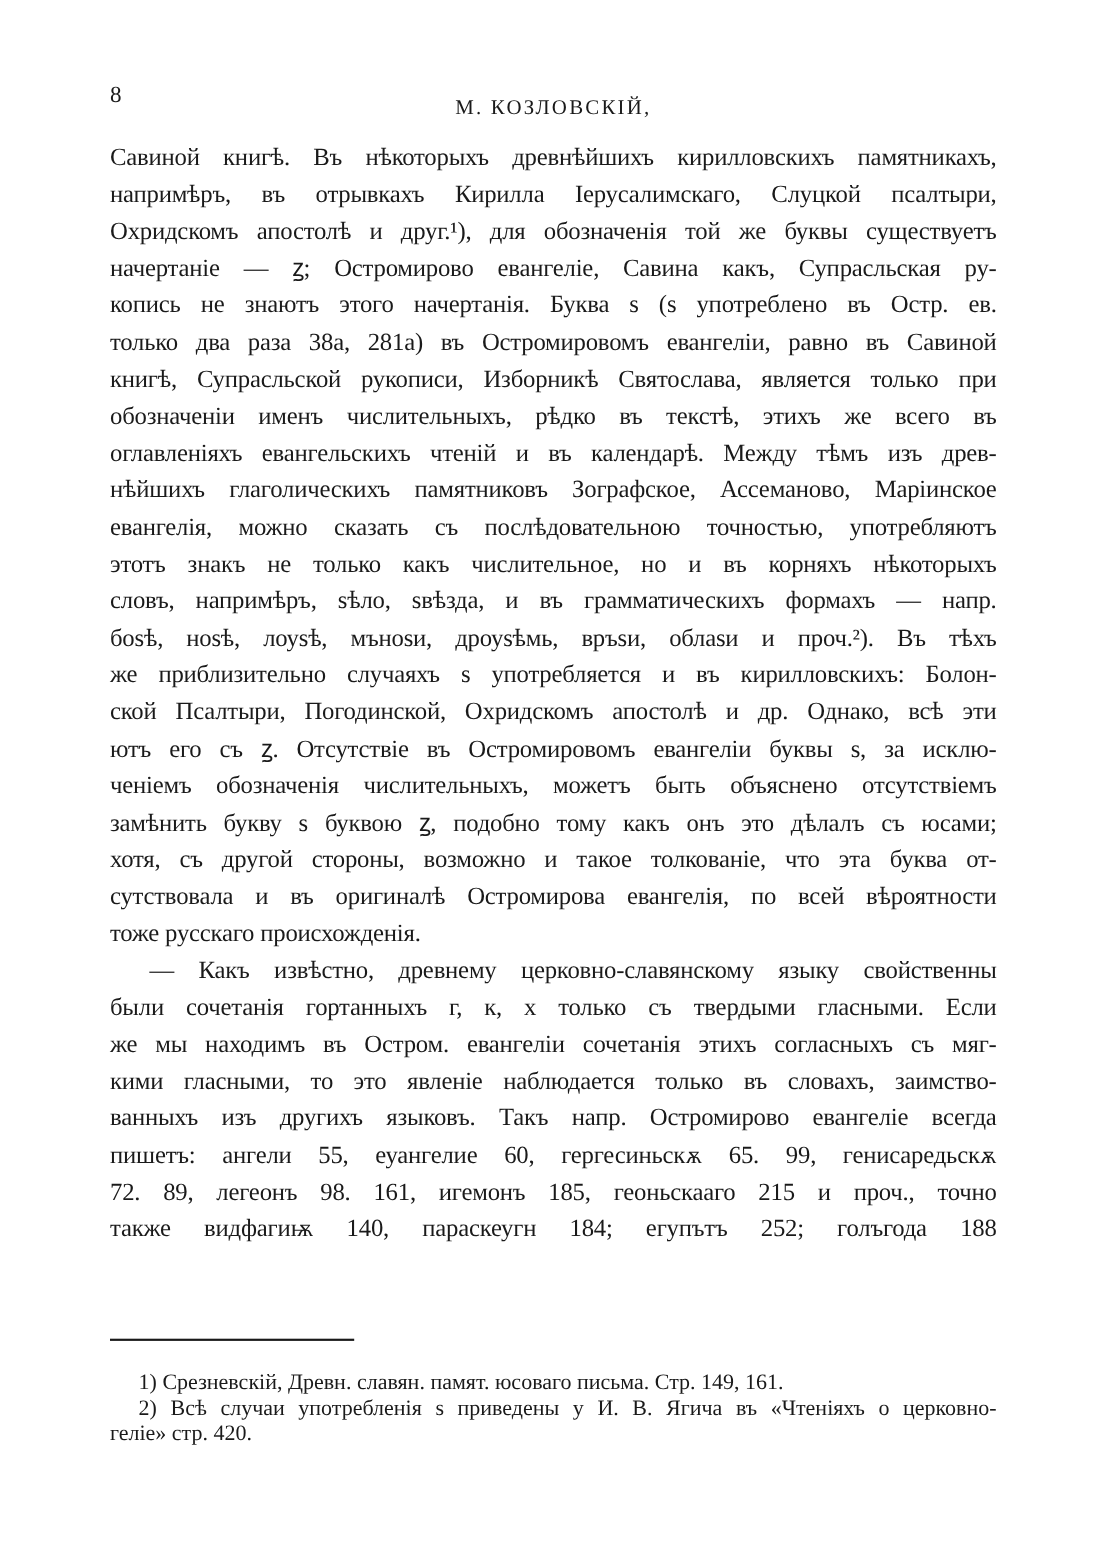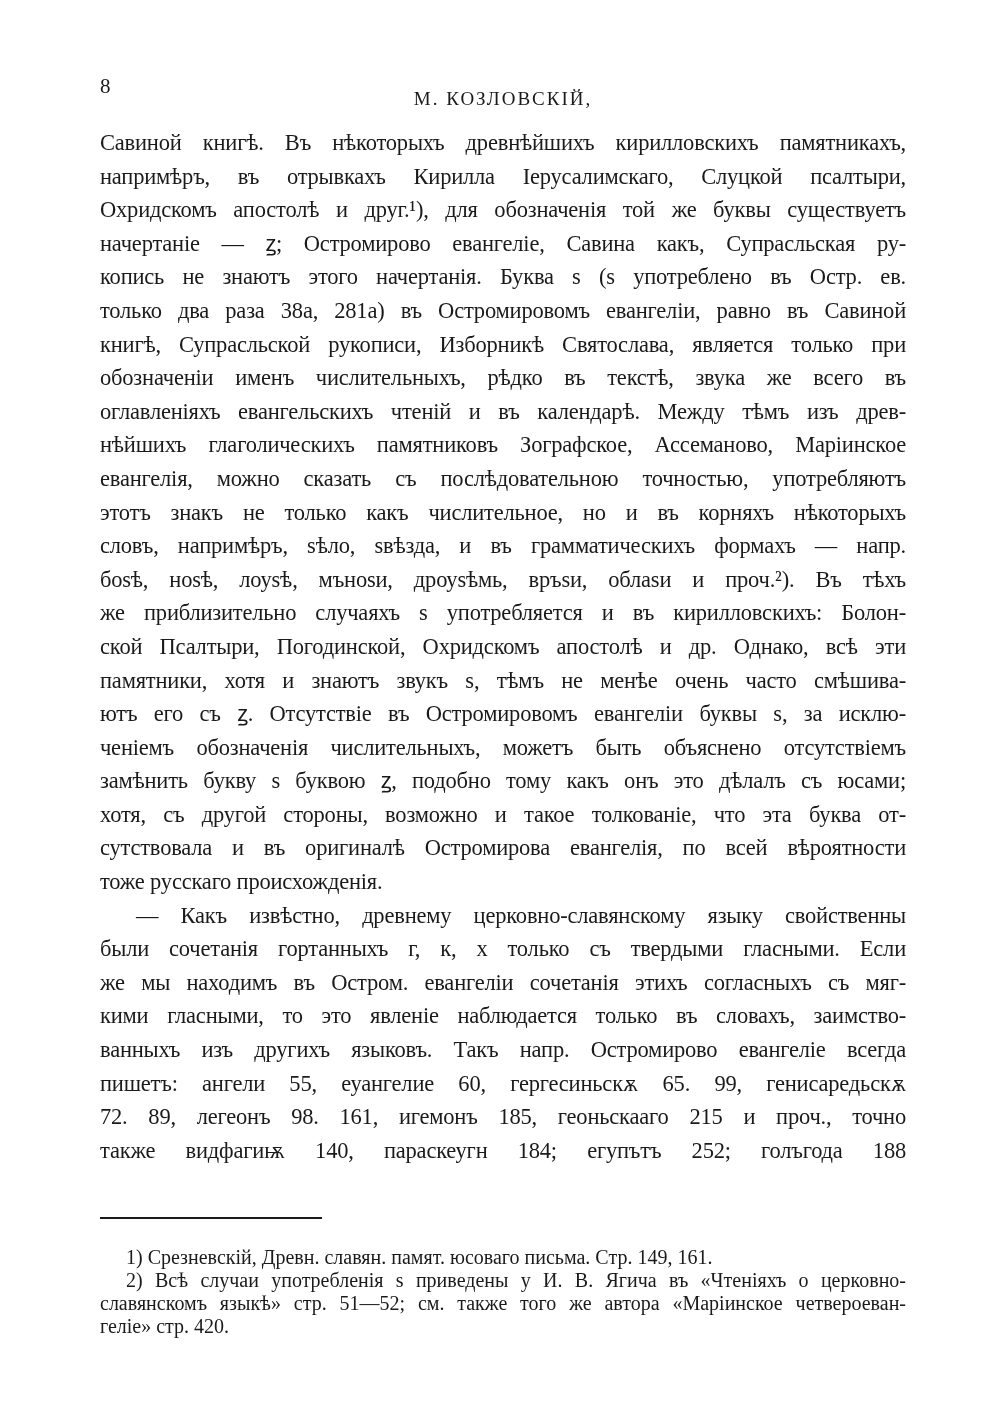--- a/index.html
+++ b/index.html
@@ -32,30 +32,29 @@
   </div>
 
   <div class="body-text">
     <div class="line">Савиной книгѣ. Въ нѣкоторыхъ древнѣйшихъ кирилловскихъ памятникахъ,</div>
     <div class="line">напримѣръ, въ отрывкахъ Кирилла Іерусалимскаго, Слуцкой псалтыри,</div>
     <div class="line">Охридскомъ апостолѣ и друг.¹), для обозначенія той же буквы существуетъ</div>
     <div class="line">начертаніе — ꙁ; Остромирово евангеліе, Савина какъ, Супрасльская ру-</div>
     <div class="line">копись не знаютъ этого начертанія. Буква ѕ (ѕ употреблено въ Остр. ев.</div>
     <div class="line">только два раза 38а, 281а) въ Остромировомъ евангеліи, равно въ Савиной</div>
     <div class="line">книгѣ, Супрасльской рукописи, Изборникѣ Святослава, является только при</div>
-    <div class="line">обозначеніи именъ числительныхъ, рѣдко въ текстѣ, звука же всего въ</div>
+    <div class="line">обозначеніи именъ числительныхъ, рѣдко въ текстѣ, этихъ же всего въ</div>
     <div class="line">оглавленіяхъ евангельскихъ чтеній и въ календарѣ. Между тѣмъ изъ древ-</div>
     <div class="line">нѣйшихъ глаголическихъ памятниковъ Зографское, Ассеманово, Маріинское</div>
     <div class="line">евангелія, можно сказать съ послѣдовательною точностью, употребляютъ</div>
     <div class="line">этотъ знакъ не только какъ числительное, но и въ корняхъ нѣкоторыхъ</div>
     <div class="line">словъ, напримѣръ, ѕѣло, ѕвѣзда, и въ грамматическихъ формахъ — напр.</div>
     <div class="line">боѕѣ, ноѕѣ, лоуѕѣ, мъноѕи, дроуѕѣмь, връѕи, облаѕи и проч.²). Въ тѣхъ</div>
     <div class="line">же приблизительно случаяхъ ѕ употребляется и въ кирилловскихъ: Болон-</div>
     <div class="line">ской Псалтыри, Погодинской, Охридскомъ апостолѣ и др. Однако, всѣ эти</div>
-    <div class="line">памятники, хотя и знаютъ звукъ ѕ, тѣмъ не менѣе очень часто смѣшива-</div>
     <div class="line">ютъ его съ ꙁ. Отсутствіе въ Остромировомъ евангеліи буквы ѕ, за исклю-</div>
     <div class="line">ченіемъ обозначенія числительныхъ, можетъ быть объяснено отсутствіемъ</div>
     <div class="line">замѣнить букву ѕ буквою ꙁ, подобно тому какъ онъ это дѣлалъ съ юсами;</div>
     <div class="line">хотя, съ другой стороны, возможно и такое толкованіе, что эта буква от-</div>
     <div class="line">сутствовала и въ оригиналѣ Остромирова евангелія, по всей вѣроятности</div>
     <div class="line last">тоже русскаго происхожденія.</div>
     <div class="line indent">— Какъ извѣстно, древнему церковно-славянскому языку свойственны</div>
     <div class="line">были сочетанія гортанныхъ г, к, х только съ твердыми гласными. Если</div>
     <div class="line">же мы находимъ въ Остром. евангеліи сочетанія этихъ согласныхъ съ мяг-</div>
     <div class="line">кими гласными, то это явленіе наблюдается только въ словахъ, заимство-</div>
@@ -63,16 +62,15 @@
     <div class="line">пишетъ: ангели 55, еуангелие 60, гергесиньскѫ 65. 99, генисаредьскѫ</div>
     <div class="line">72. 89, легеонъ 98. 161, игемонъ 185, геоньскааго 215 и проч., точно</div>
     <div class="line">также видфагиѭ 140, параскеугн 184; егупътъ 252; голъгода 188</div>
   </div>
 
   <div class="rule"></div>
 
   <div class="footnotes">
     <div class="fn-line indent last">1) Срезневскій, Древн. славян. памят. юсоваго письма. Стр. 149, 161.</div>
     <div class="fn-line indent">2) Всѣ случаи употребленія ѕ приведены у И. В. Ягича въ «Чтеніяхъ о церковно-</div>
-    <div class="fn-line">славянскомъ языкѣ» стр. 51—52; см. также того же автора «Маріинское четвероеван-</div>
     <div class="fn-line last">геліе» стр. 420.</div>
   </div>
 </div>
 
 </body></html>

